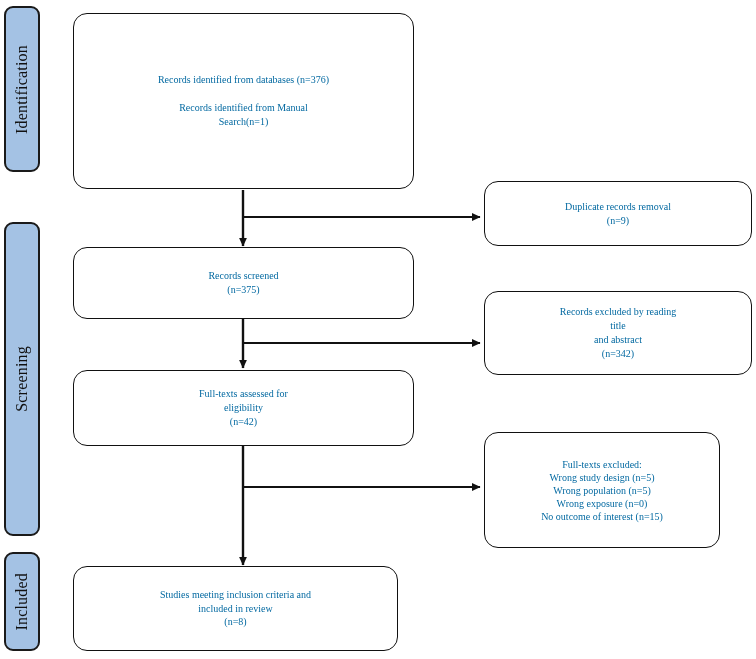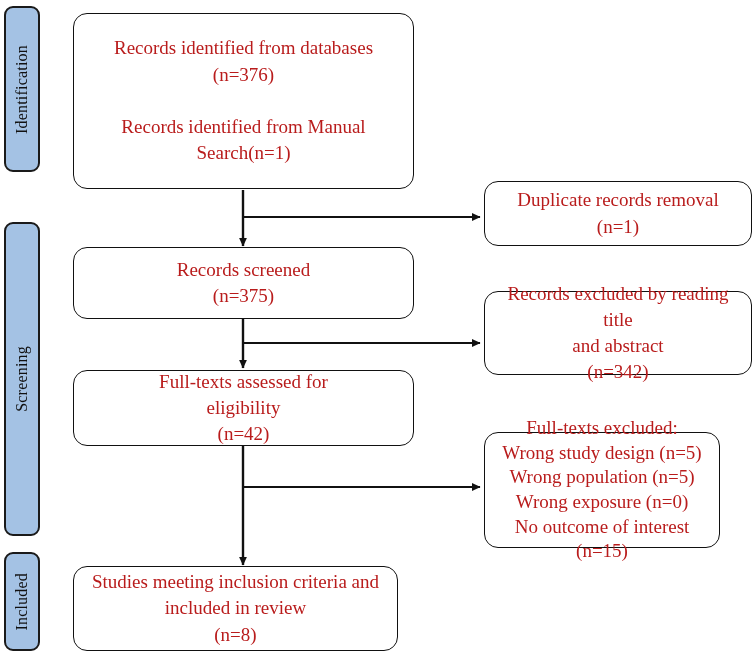--- a/index.html
+++ b/index.html
@@ -44,23 +44,23 @@
     background: #ffffff;
     border: 1.6px solid #111111;
     border-radius: 14px;
     box-sizing: border-box;
     display: flex;
     align-items: center;
     justify-content: center;
     text-align: center;
   }
   .flow-box .box-text {
-    font-size: 19px;
+    font-size: 10px;
     line-height: 1.38;
-    color: #b91c1c;
+    color: #0369a1;
     padding: 2px 10px;
     white-space: pre-line;
   }
   .flow-box.tight .box-text {
     line-height: 1.30;
   }
 
   
   #connectors {
     position: absolute;
@@ -136,21 +136,21 @@
   </div>
 
   <div class="flow-box" style="left:73px; top:566px; width:325px; height:85px;">
     <span class="box-text">Studies meeting inclusion criteria  and
 included  in review
 (n=8)</span>
   </div>
 
   <div class="flow-box" style="left:484px; top:181px; width:268px; height:65px;">
     <span class="box-text">Duplicate records removal
-(n=1)</span>
+(n=9)</span>
   </div>
 
   <div class="flow-box" style="left:484px; top:291px; width:268px; height:84px;justify-content:center;">
     <span class="box-text">Records excluded by reading
 title
 and abstract
 (n=342)</span>
   </div>
 
   <div class="flow-box tight" style="left:484px; top:432px; width:236px; height:116px;">

